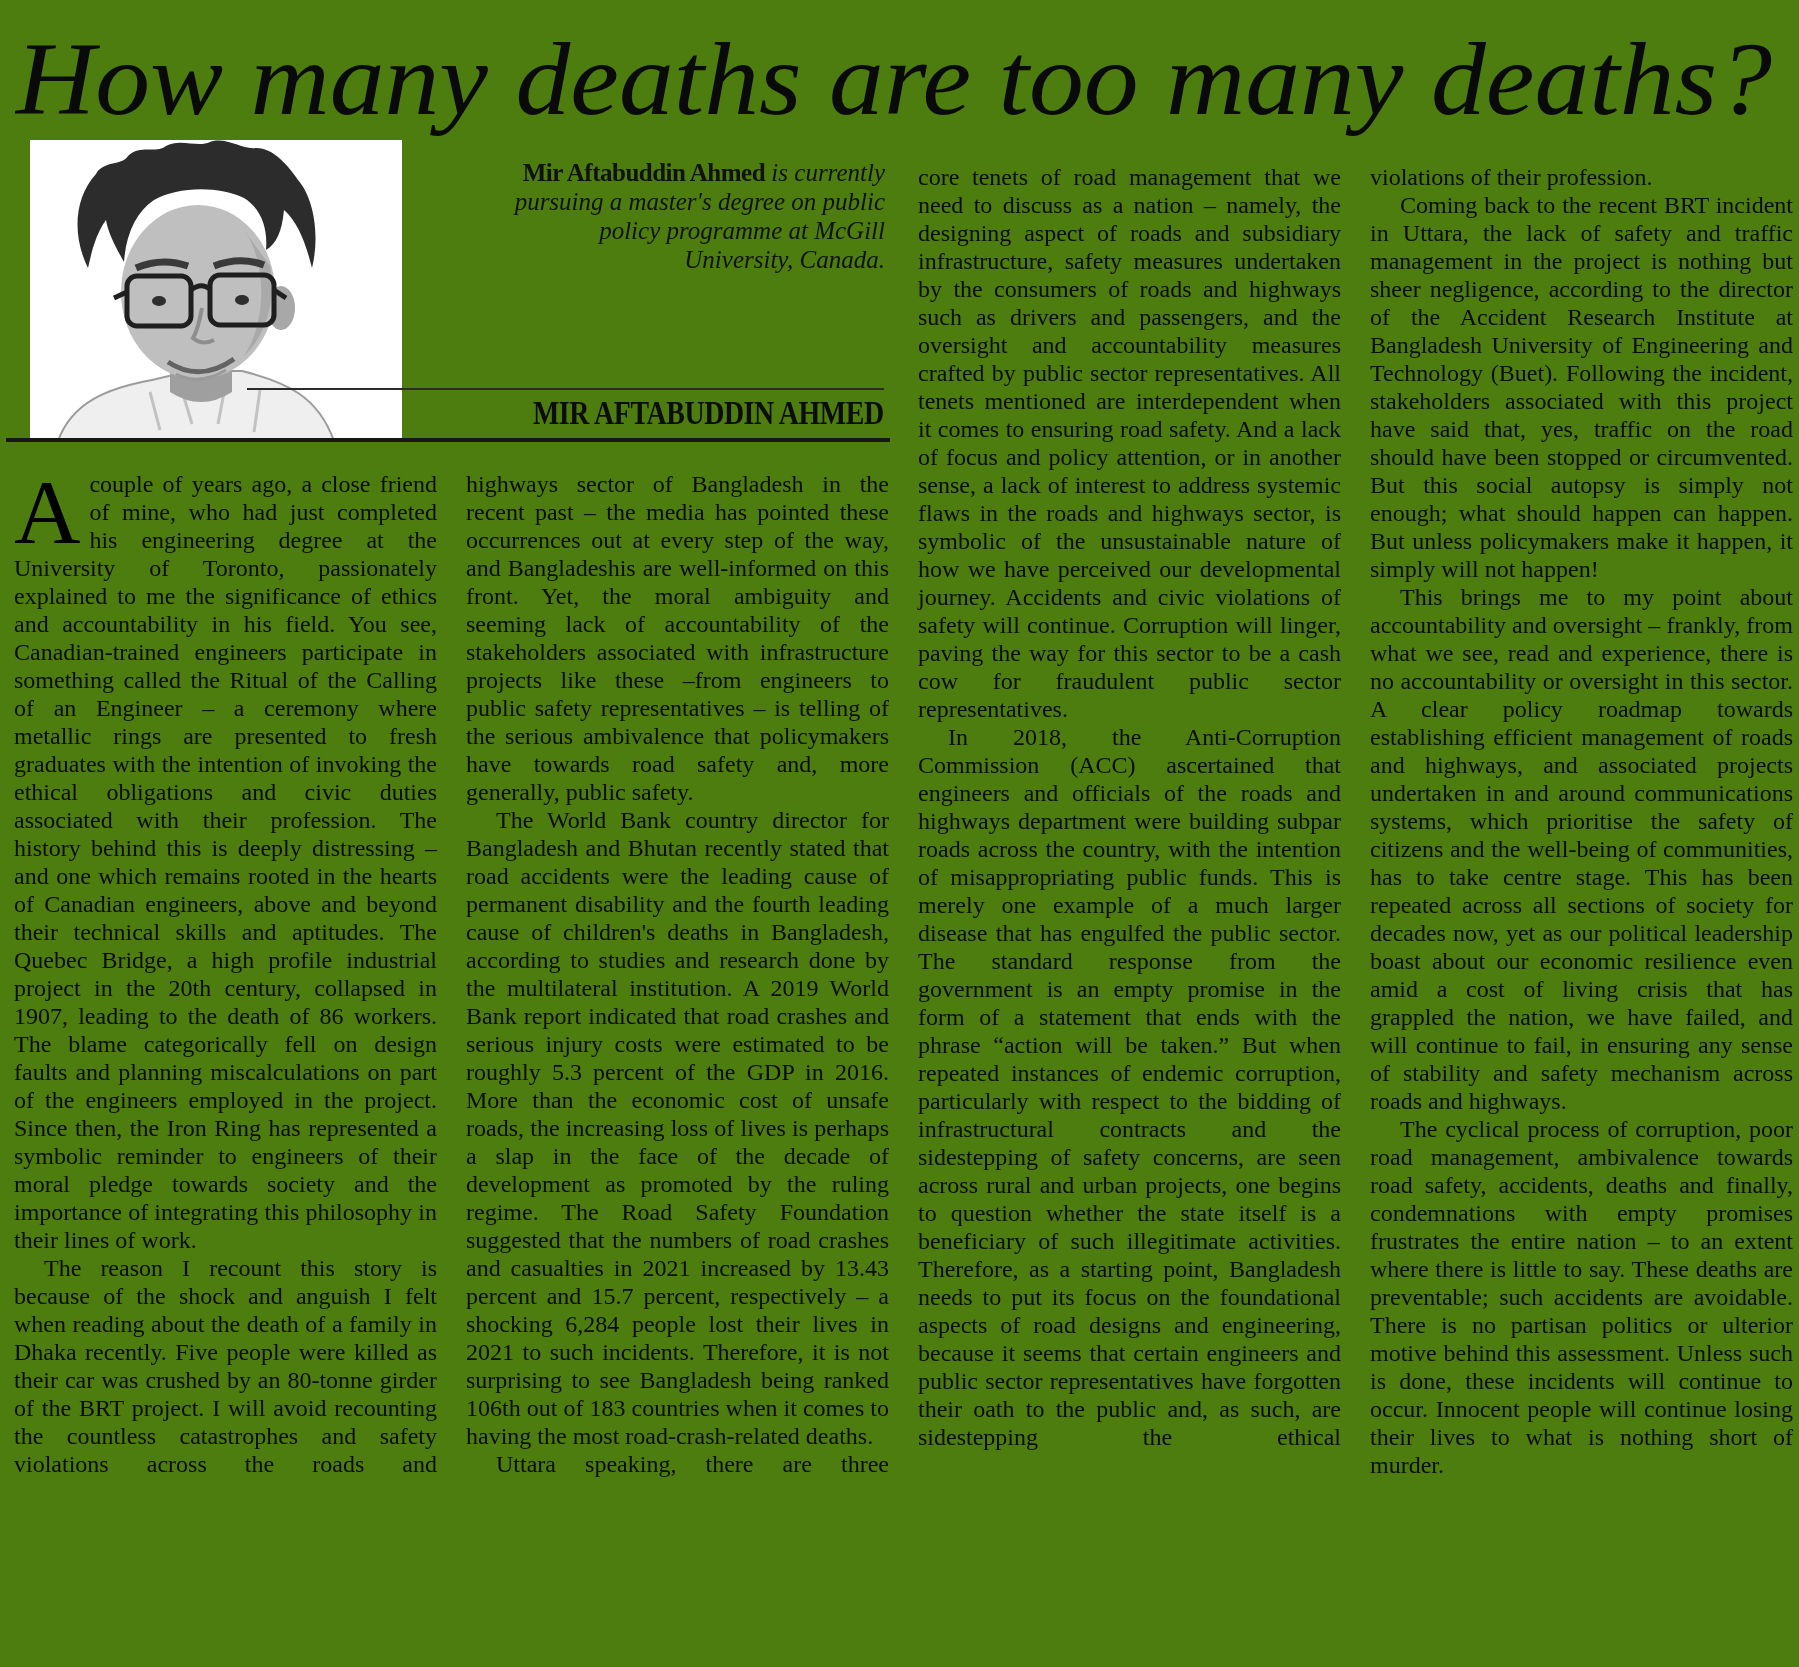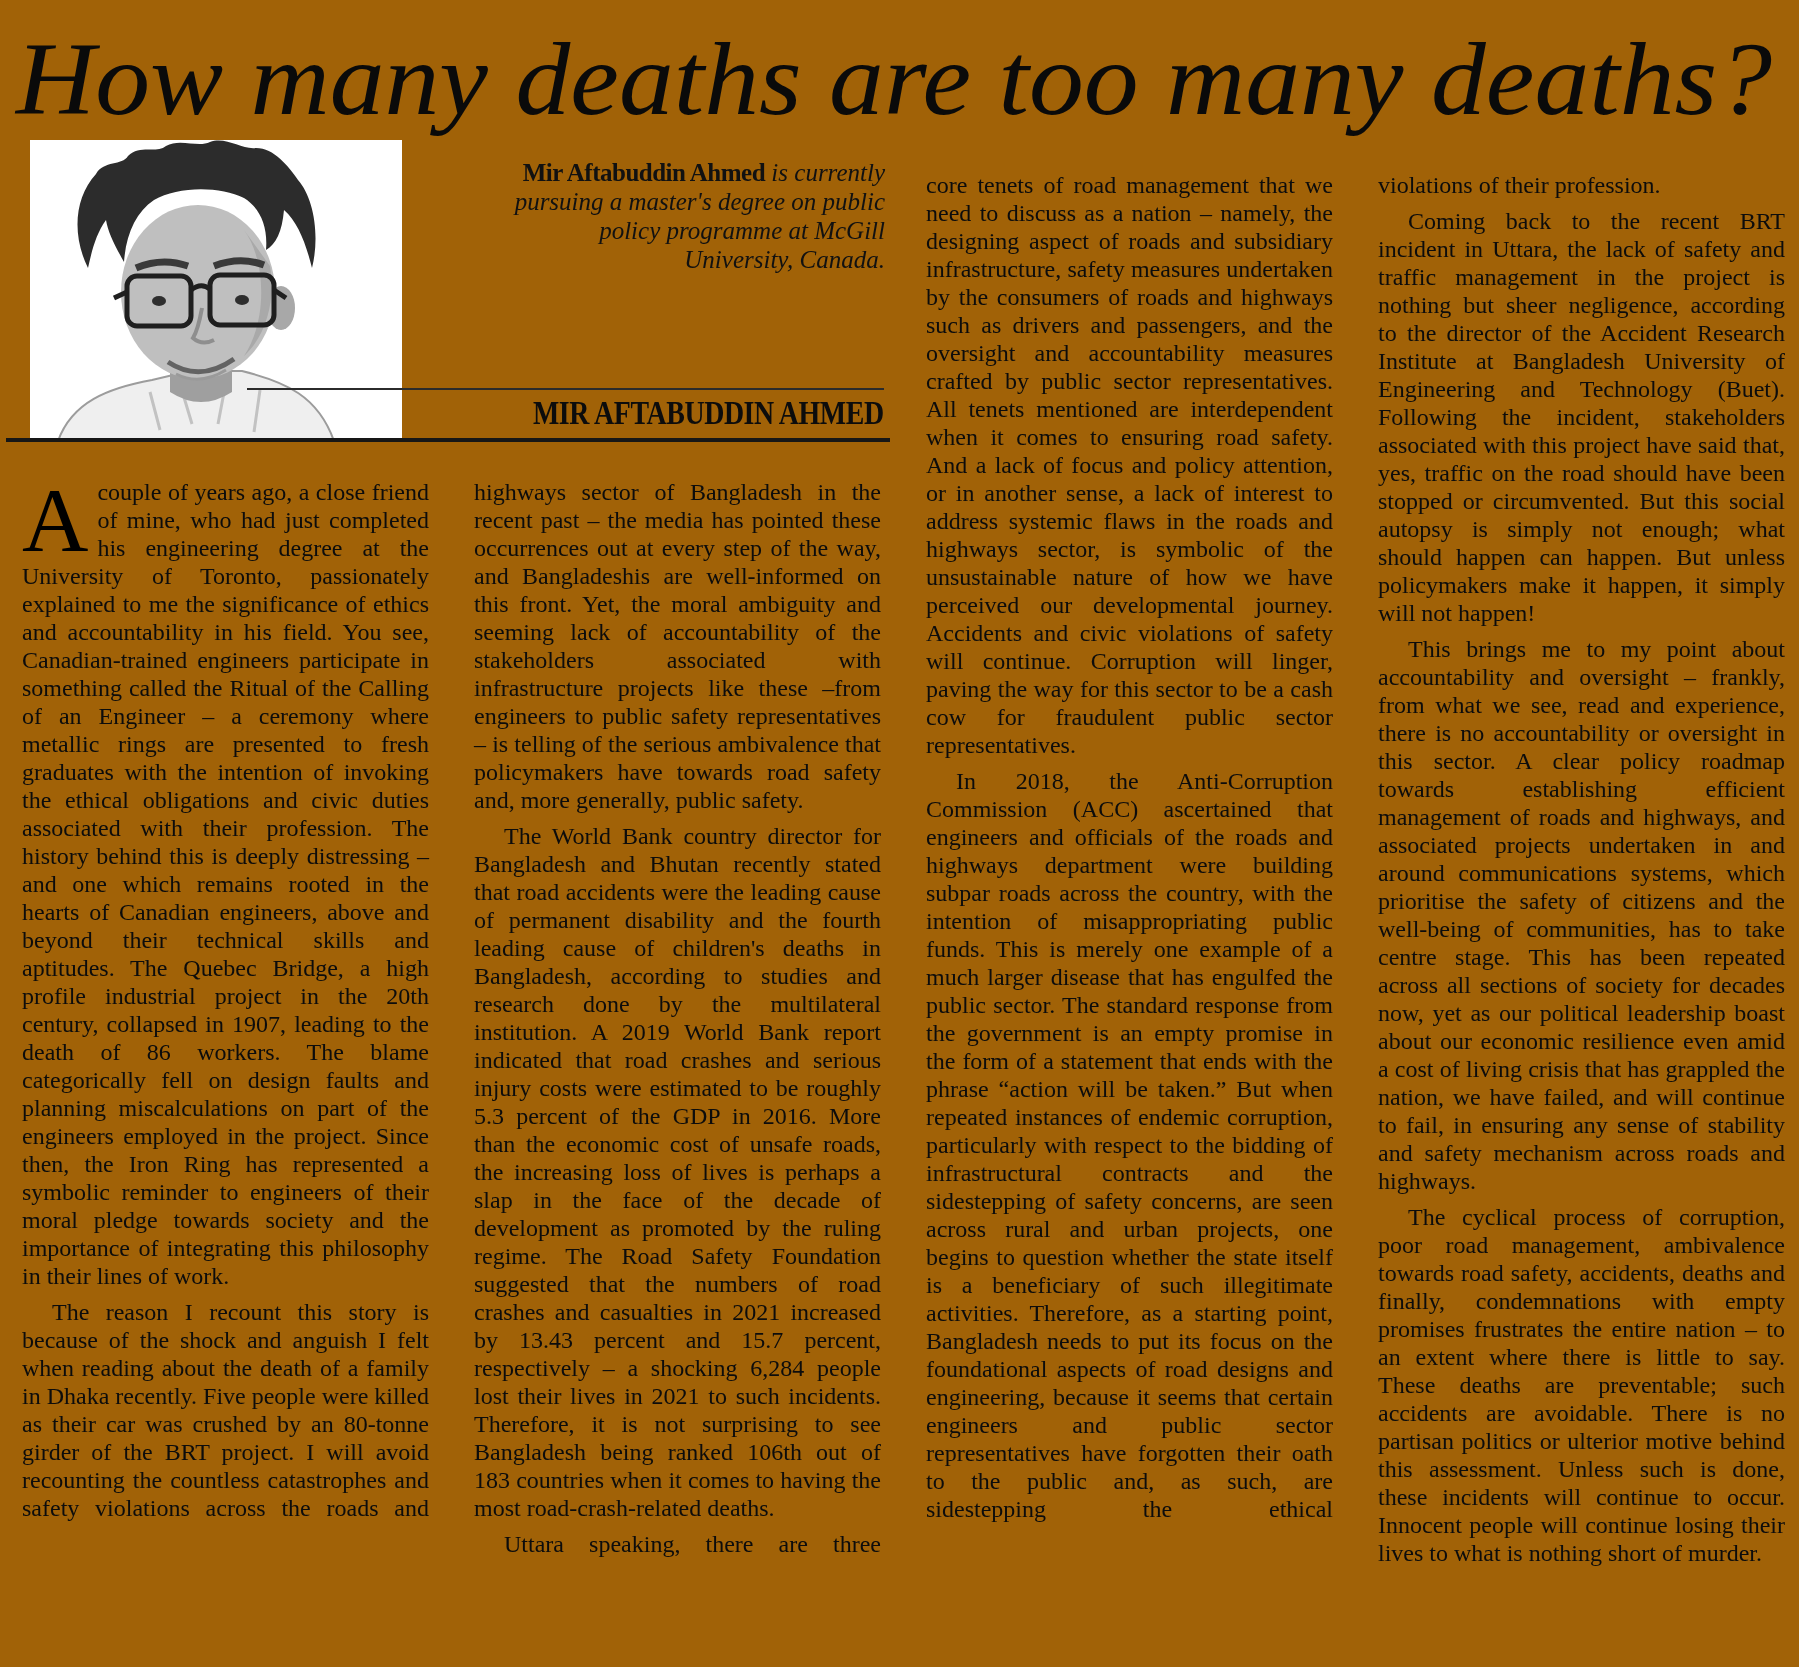--- a/index.html
+++ b/index.html
@@ -1,20 +1,20 @@
 <!DOCTYPE html>
 <html><head>
 <meta charset="utf-8">
 <style>
   html, body { margin: 0; padding: 0; background: #ffffff; }
   .page {
     position: relative;
     width: 1799px;
     height: 1667px;
-    background: #a16207;
+    background: #4d7c0f;
     color: #000;
     font-family: "Liberation Serif", serif;
     overflow: hidden;
   }
 
   
   .headline-svg { position: absolute; left: 0; top: 12px; }
   .headline-text {
     font-family: "Liberation Serif", serif;
     font-style: italic;
@@ -66,21 +66,21 @@
   }
   .col {
     width: 423px;
     flex: 0 0 423px;
     font-size: 24px;
     line-height: 28px;
     text-align: justify;
     color: #0c0c0c;
   }
   .col.pushed { padding-top: 307px; }
-  .col p { margin: 8px; }
+  .col p { margin: 0; }
   .col p.indent { text-indent: 30px; }
   .col p.split { text-align-last: justify; }
   .dropcap {
     float: left;
     font-size: 92px;
     line-height: 74px;
     padding: 5px 9px 0 0;
     font-weight: 500;
     color: #000;
   }

